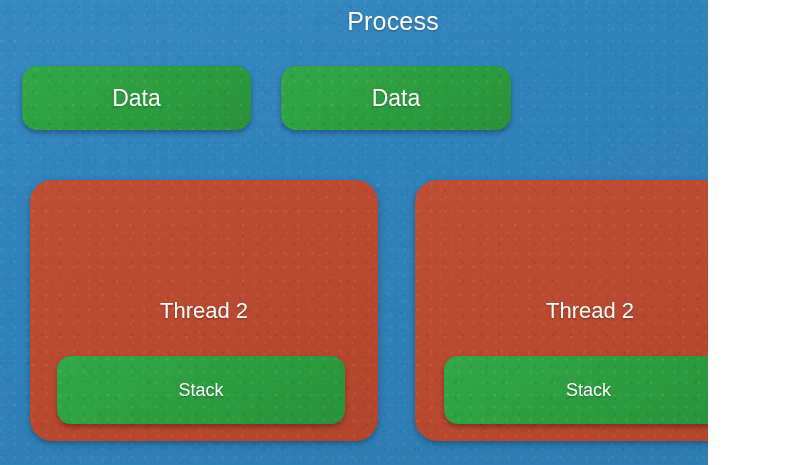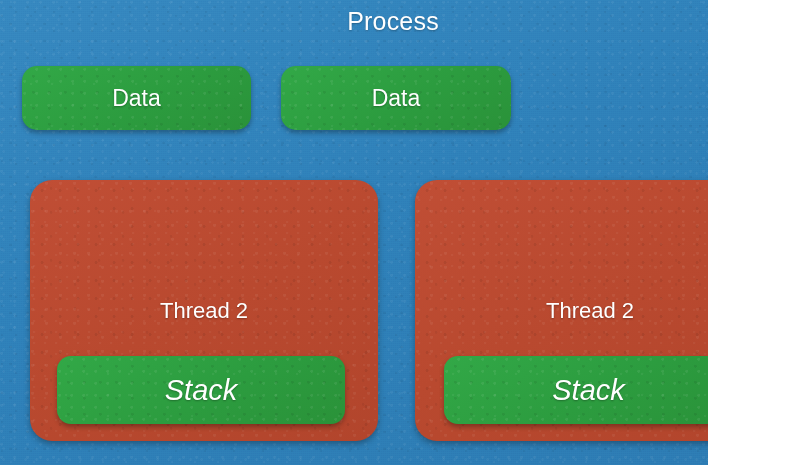--- a/index.html
+++ b/index.html
@@ -100,23 +100,22 @@
     left: 0;
     width: 100%;
     text-align: center;
     top: 118px;
     font-size: 22px;
     color: #ffffff;
     text-shadow: 0 1px 2px rgba(0,0,0,0.30);
   }
 
   .stack-label {
-    font-size: 29px;
+    font-size: 18px;
     text-shadow: 0 1px 2px rgba(0,0,0,0.30);
-    font-style: italic;
   }
 
   
   #box-code { left: 22px;  top: 66px;  width: 229px; height: 64px; border-radius: 15px; }
   #box-data { left: 281px; top: 66px; width: 230px; height: 64px; border-radius: 15px; }
   #box-heap { left: 541px; top: 66px; width: 230px; height: 64px; border-radius: 15px; }
 
   #box-thread-1 { left: 30px;  top: 180px; width: 348px; height: 261px; border-radius: 22px; }
   #box-thread-2 { left: 415px; top: 180px; width: 350px; height: 261px; border-radius: 22px; }
 

